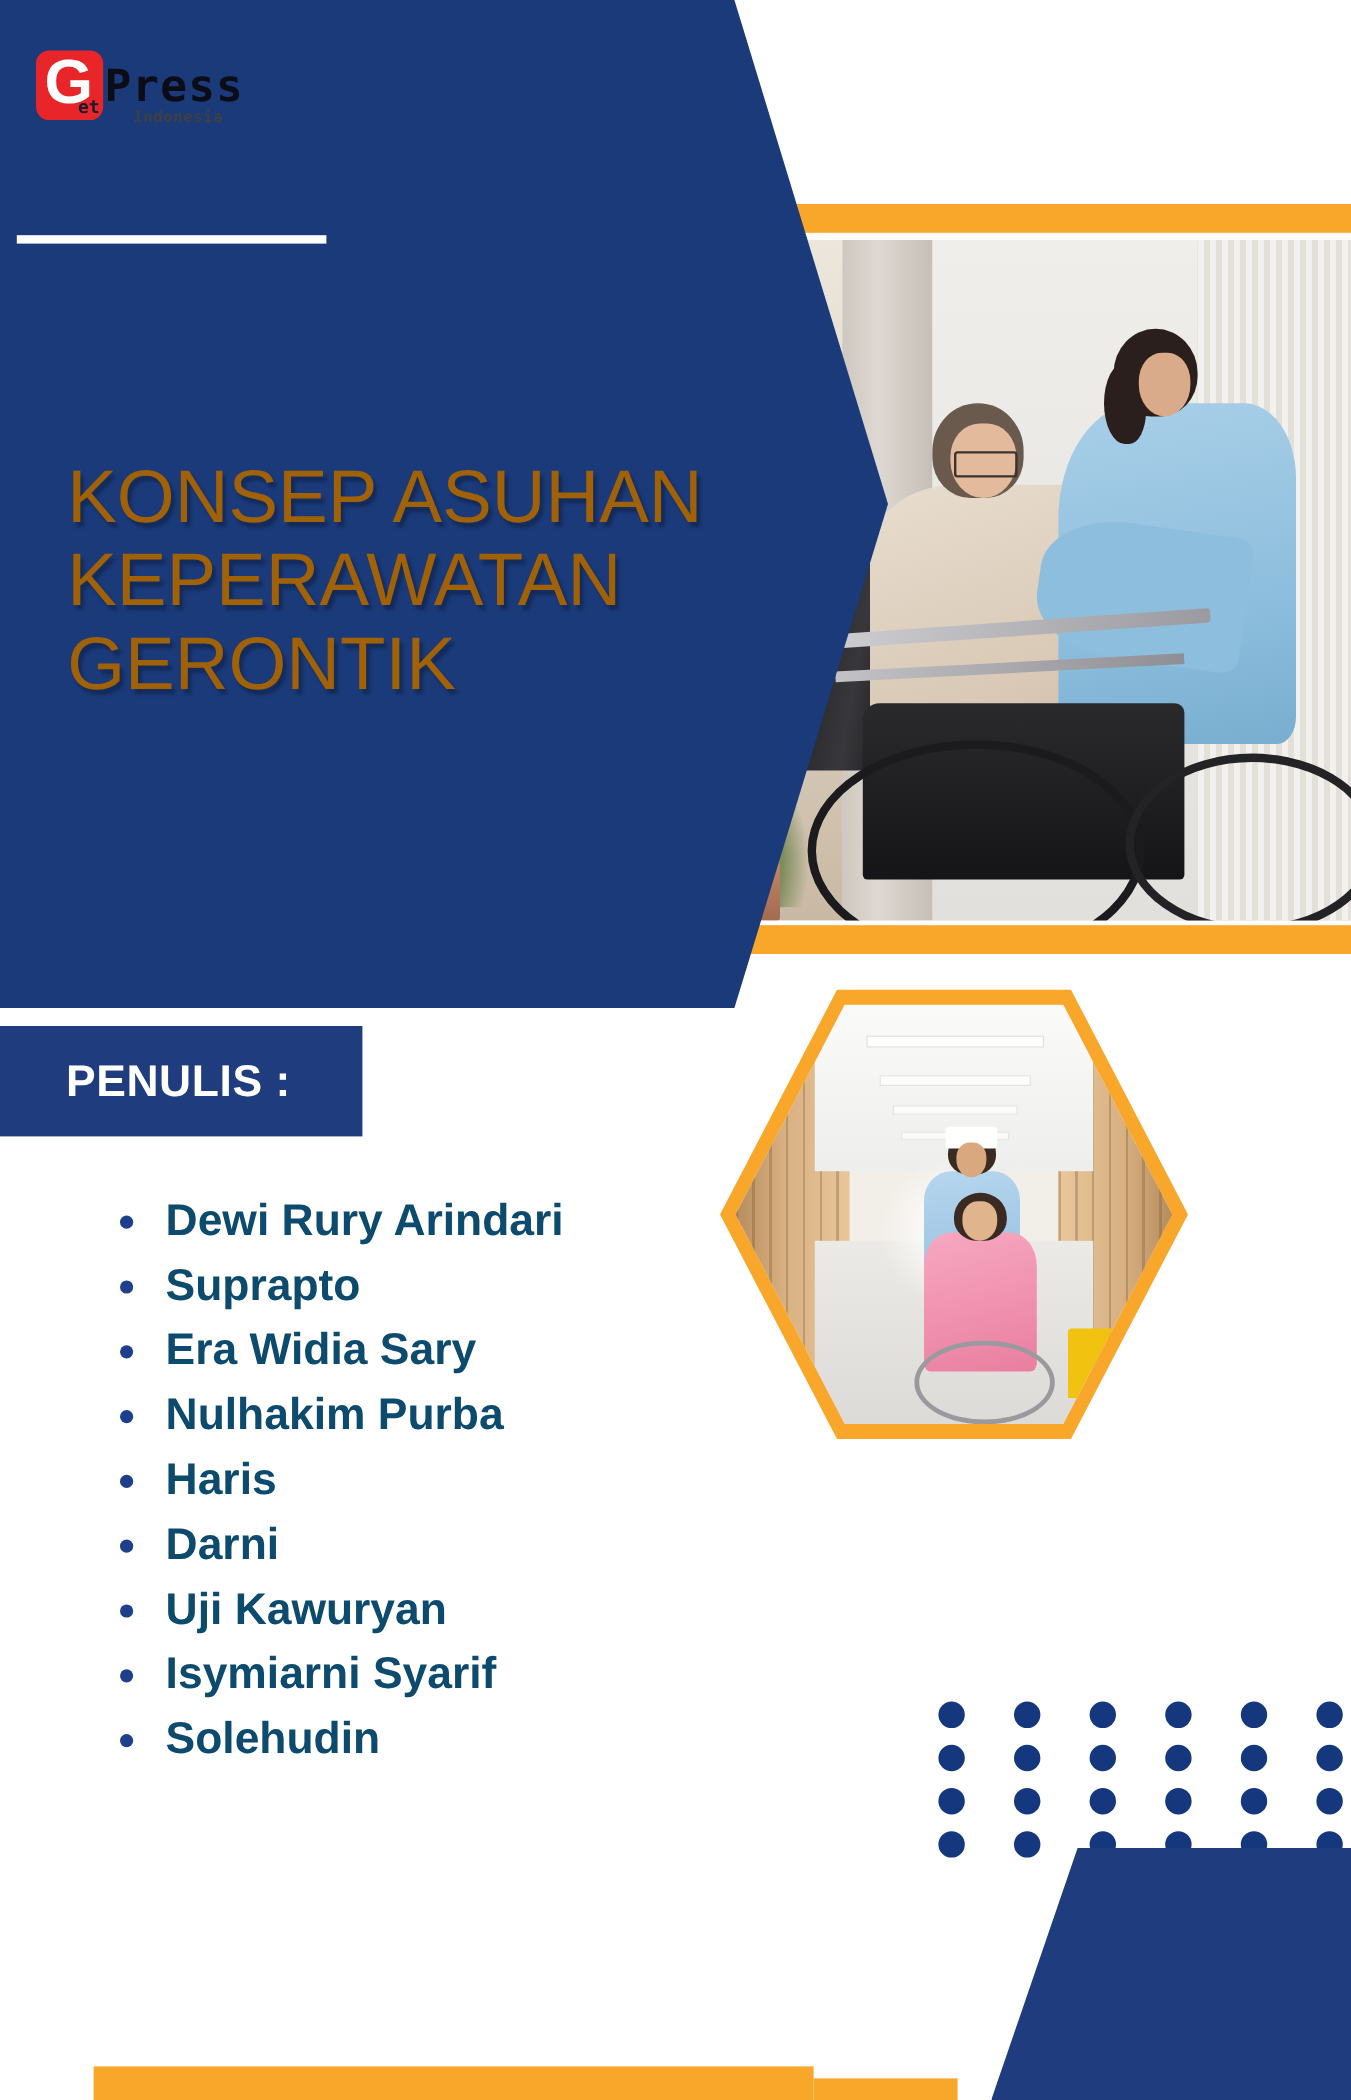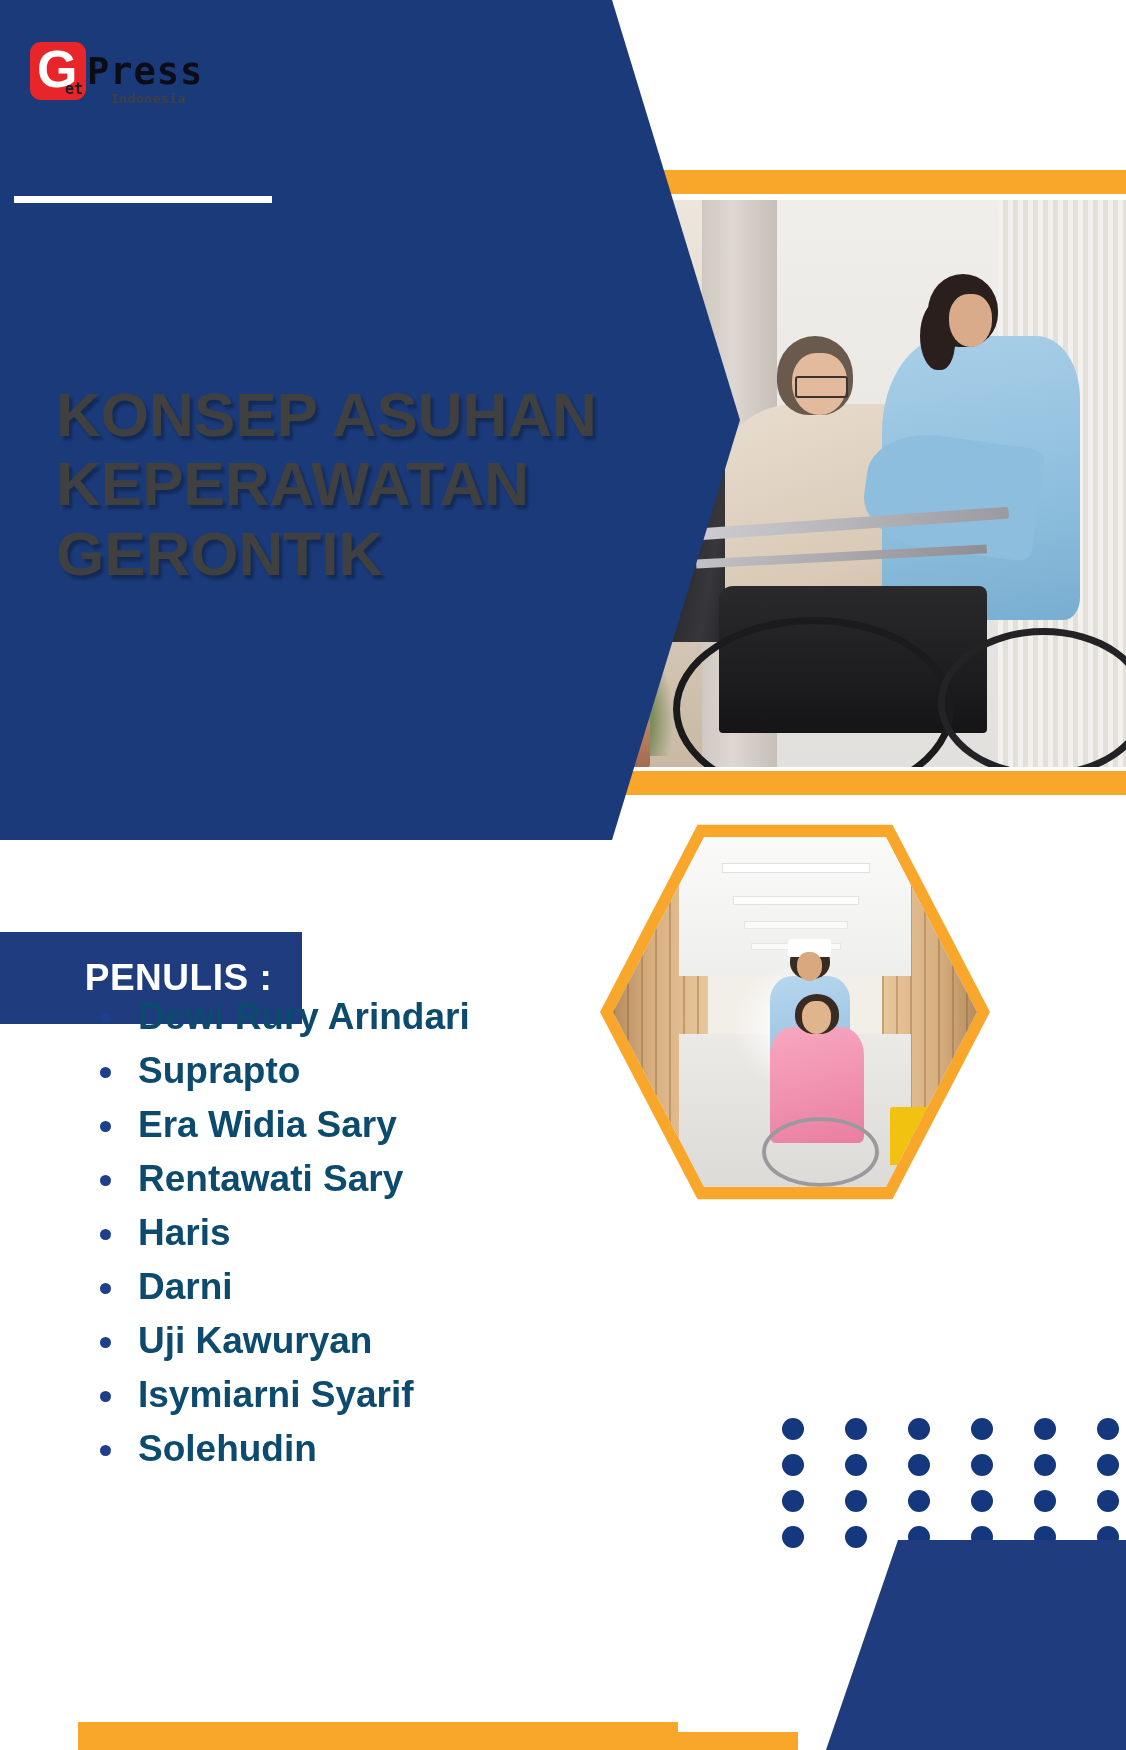--- a/index.html
+++ b/index.html
@@ -103,23 +103,23 @@
 
   
   .title-block {
     position: absolute;
     left: 56px;
     top: 380px;
     width: 620px;
     z-index: 6;
   }
   .title-line {
-    color: #404040;
+    color: #a16207;
     font-size: 62px;
-    font-weight: bold;
+    font-weight: normal;
     line-height: 1.12;
     letter-spacing: 0px;
     text-shadow: 3px 4px 3px rgba(0,0,0,0.28);
     white-space: nowrap;
   }
 
   
   .photo-top-wrap {
     position: absolute;
     left: 545px;
@@ -266,28 +266,27 @@
   .hx-elder-body { position:absolute; left:43%; top:54%; width:26%; height:32%;
     background:linear-gradient(165deg,#f7a8c0 0%,#ef8fae 60%,#e97ea1 100%);
     border-radius:24% 24% 6% 6%; }
   .hx-wheel { position:absolute; left:41%; bottom:2%; width:30%; height:17%;
     border:4px solid #9a9a9e; border-radius:50%; }
 
   
   .penulis-box {
     position: absolute;
     left: 0;
-    top: 932px;
+    top: 855px;
     width: 302px;
     height: 92px;
     background: #1f3c7e;
     z-index: 5;
     display: flex;
     align-items: center;
-    justify-content: center;
   }
   .penulis-text {
     color: #ffffff;
     font-size: 37px;
     font-weight: bold;
     letter-spacing: 0.5px;
     margin-left: 55px;
   }
 
   
@@ -452,21 +451,21 @@
   </div>
 
   <div class="penulis-box">
     <span class="penulis-text">PENULIS :</span>
   </div>
 
   <ul class="authors">
     <li>Dewi Rury Arindari</li>
     <li>Suprapto</li>
     <li>Era Widia Sary</li>
-    <li>Rentawati Sary</li>
+    <li>Nulhakim Purba</li>
     <li>Haris</li>
     <li>Darni</li>
     <li>Uji Kawuryan</li>
     <li>Isymiarni Syarif</li>
     <li>Solehudin</li>
   </ul>
 
   <div class="dot-grid">
     <span></span>
       <span></span>

